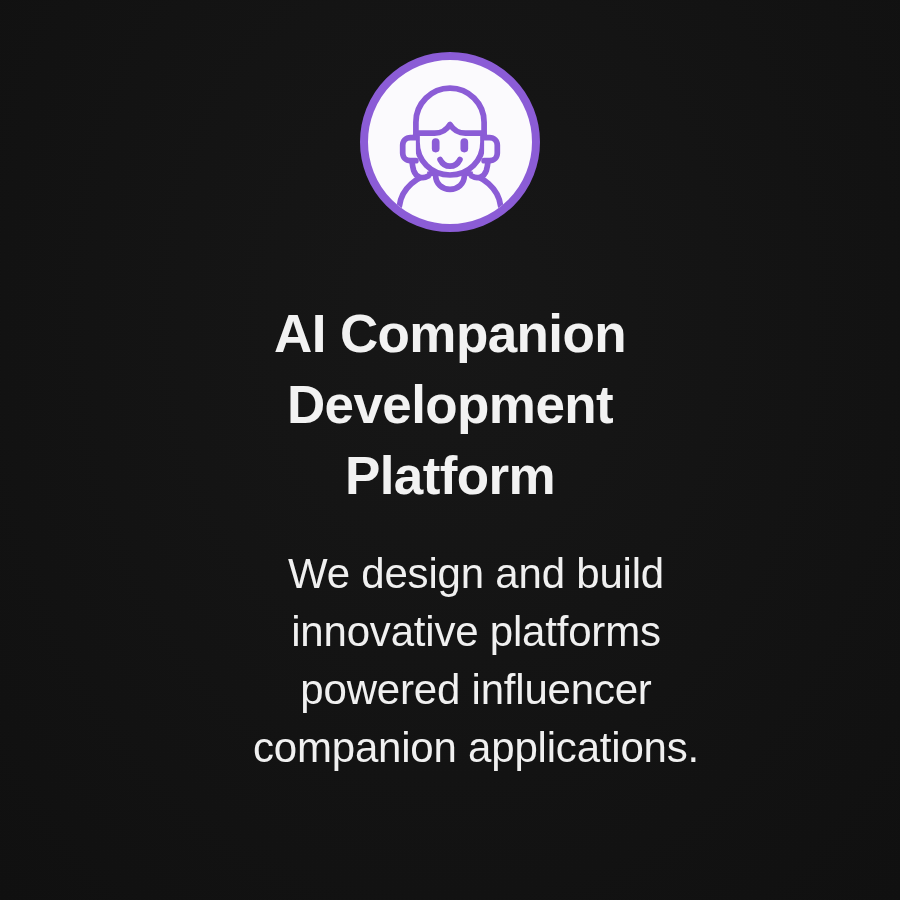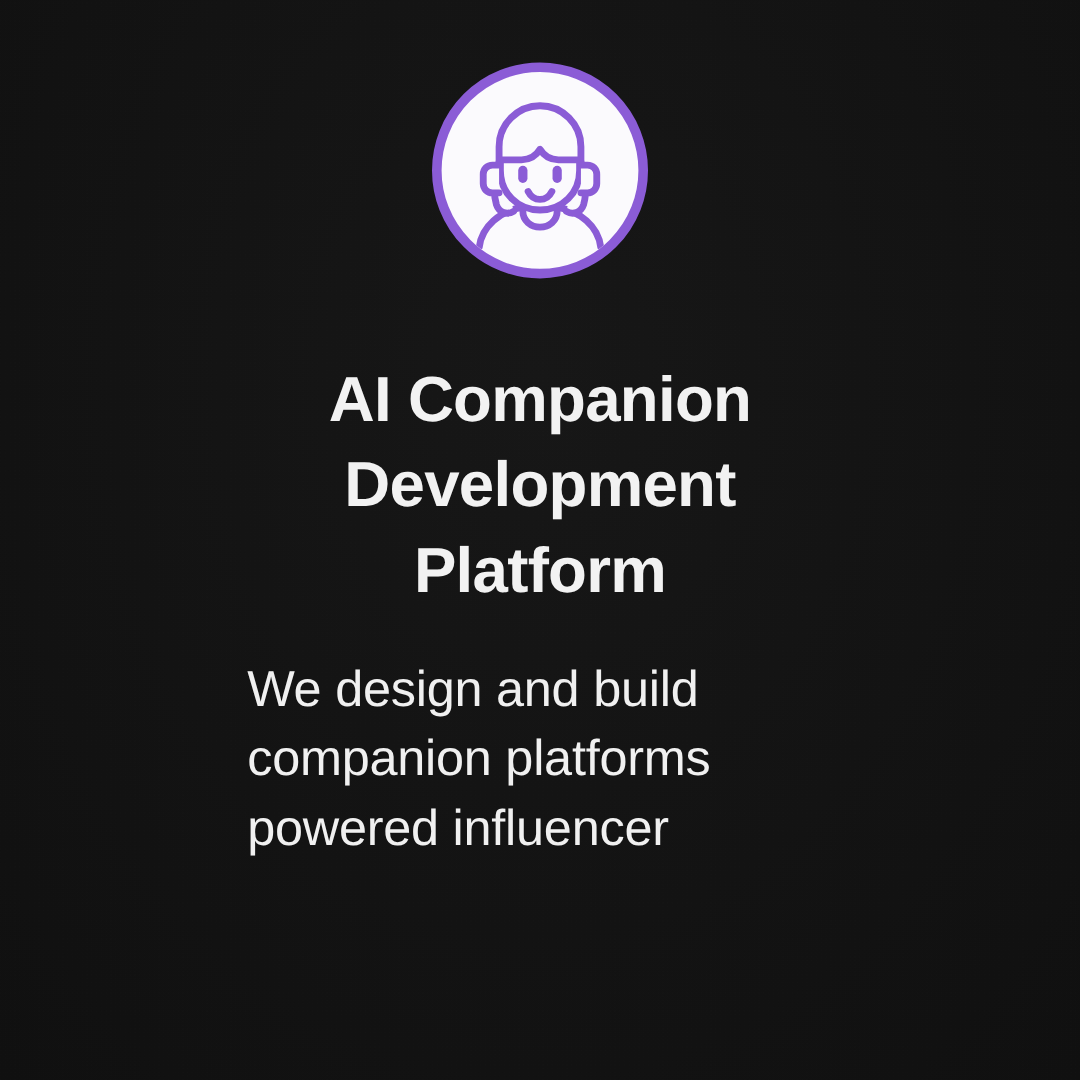--- a/index.html
+++ b/index.html
@@ -90,20 +90,21 @@
     color: #F0F0F0;
     font-size: 42px;
     font-weight: 400;
     line-height: 58px;
     letter-spacing: -0.2px;
     text-align: left;
   }
   .body-copy .bline {
     display: block;
     white-space: nowrap;
+    text-align: center;
   }
 </style>
 </head>
 <body>
 
 <div class="card">
 
   <div class="grain"></div>
 
   <div class="avatar-badge">
@@ -135,17 +136,18 @@
   </div>
 
   <h1 class="title">
     <span class="tline">AI Companion</span>
     <span class="tline">Development</span>
     <span class="tline">Platform</span>
   </h1>
 
   <p class="body-copy">
     <span class="bline">We design and build</span>
-    <span class="bline">companion platforms</span>
+    <span class="bline">innovative platforms</span>
     <span class="bline">powered influencer</span>
+    <span class="bline">companion applications.</span>
   </p>
 
 </div>
 
 </body></html>

